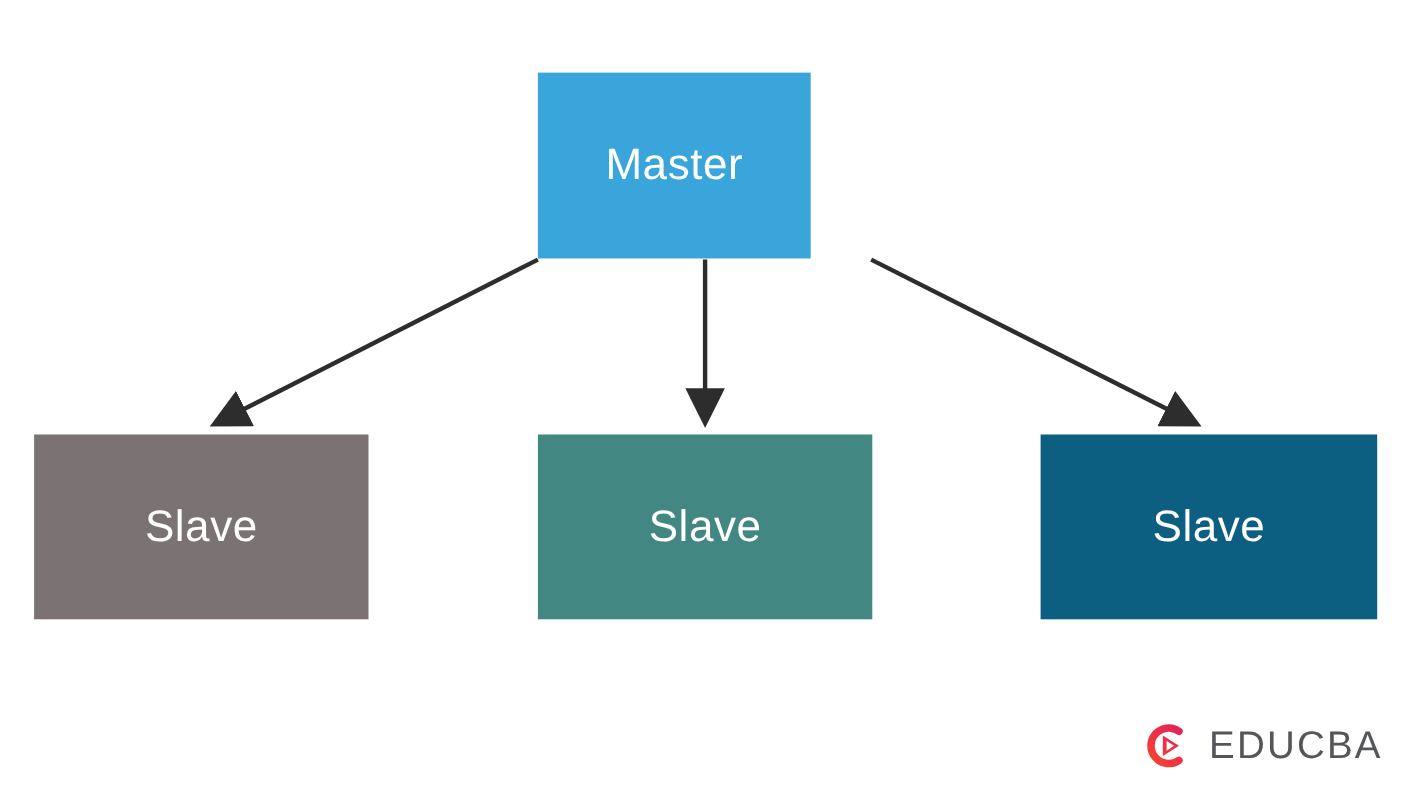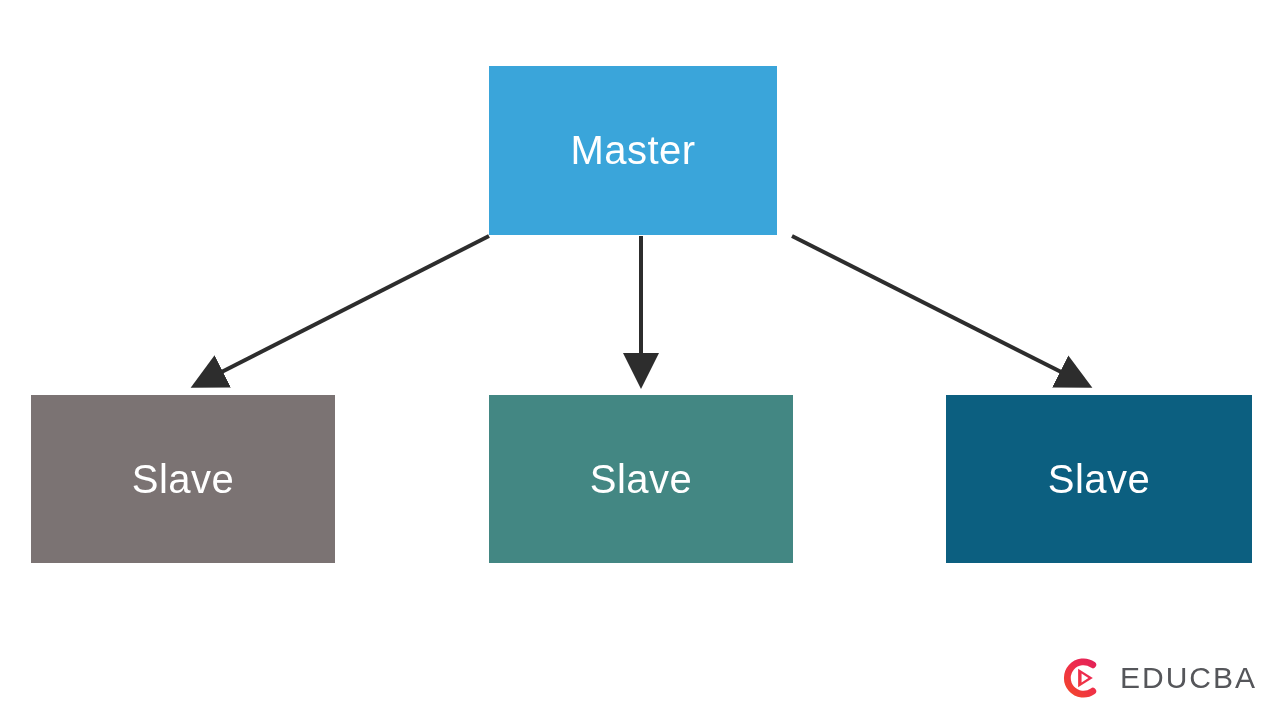--- a/index.html
+++ b/index.html
@@ -20,21 +20,21 @@
     display: flex;
     align-items: center;
     justify-content: center;
     color: #ffffff;
     font-size: 40px;
     font-weight: 400;
     letter-spacing: 0.5px;
   }
   .node-master {
     left: 489px; top: 66px;
-    width: 288px; height: 169px;
+    width: 248px; height: 169px;
     background: #3aa5da;
   }
   .node-slave-1 {
     left: 31px; top: 395px;
     width: 304px; height: 168px;
     background: #7b7373;
   }
   .node-slave-2 {
     left: 489px; top: 395px;
     width: 304px; height: 168px;
@@ -54,21 +54,21 @@
   }
   .logo {
     position: absolute;
     right: 23px;
     bottom: 18px;
     display: flex;
     align-items: center;
     gap: 13px;
   }
   .logo-text {
-    font-size: 30px;
+    font-size: 35px;
     letter-spacing: 2px;
     color: #55565a;
     font-weight: 400;
   }
 </style>
 </head>
 <body>
 
 <div class="canvas">
 

